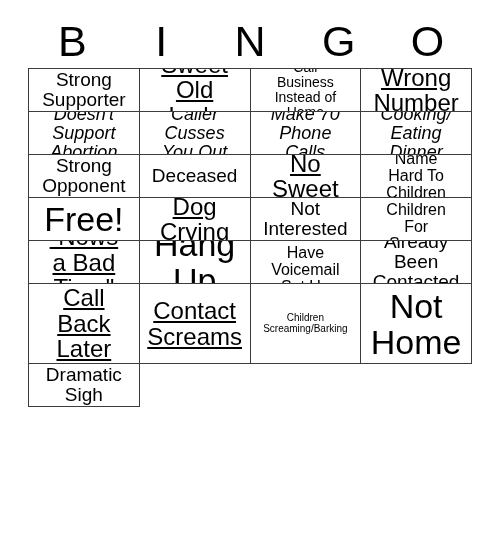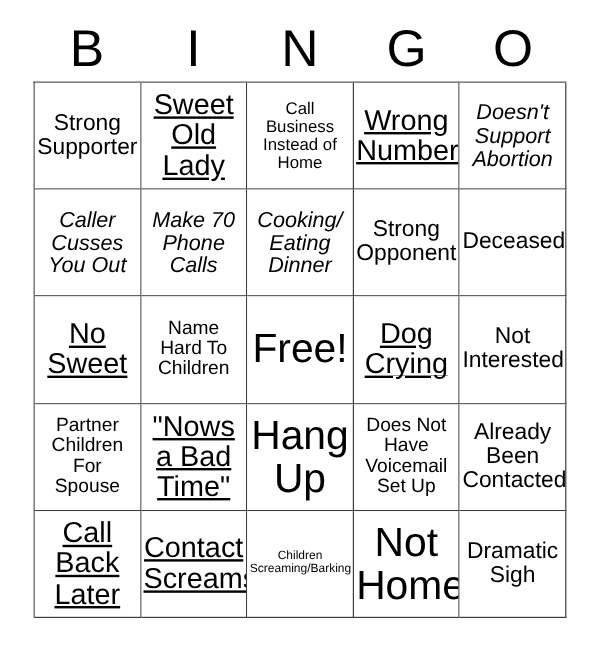--- a/index.html
+++ b/index.html
@@ -42,23 +42,23 @@
     letter-spacing: 0px;
     color: #000000;
   }
 
   
   .grid {
     position: absolute;
     left: 28px;
     top: 68px;
     width: 444px;
-    height: 447px;
+    height: 339px;
     display: grid;
-    grid-template-columns: repeat(5, 1fr);
+    grid-template-columns: repeat(4, 1fr);
     grid-template-rows: repeat(5, 1fr);
     border-top: 1px solid #3c3c3c;
     border-left: 1px solid #3c3c3c;
     box-sizing: border-box;
     background: #ffffff;
   }
   .cell {
     border-right: 1px solid #3c3c3c;
     border-bottom: 1px solid #3c3c3c;
     box-sizing: border-box;

